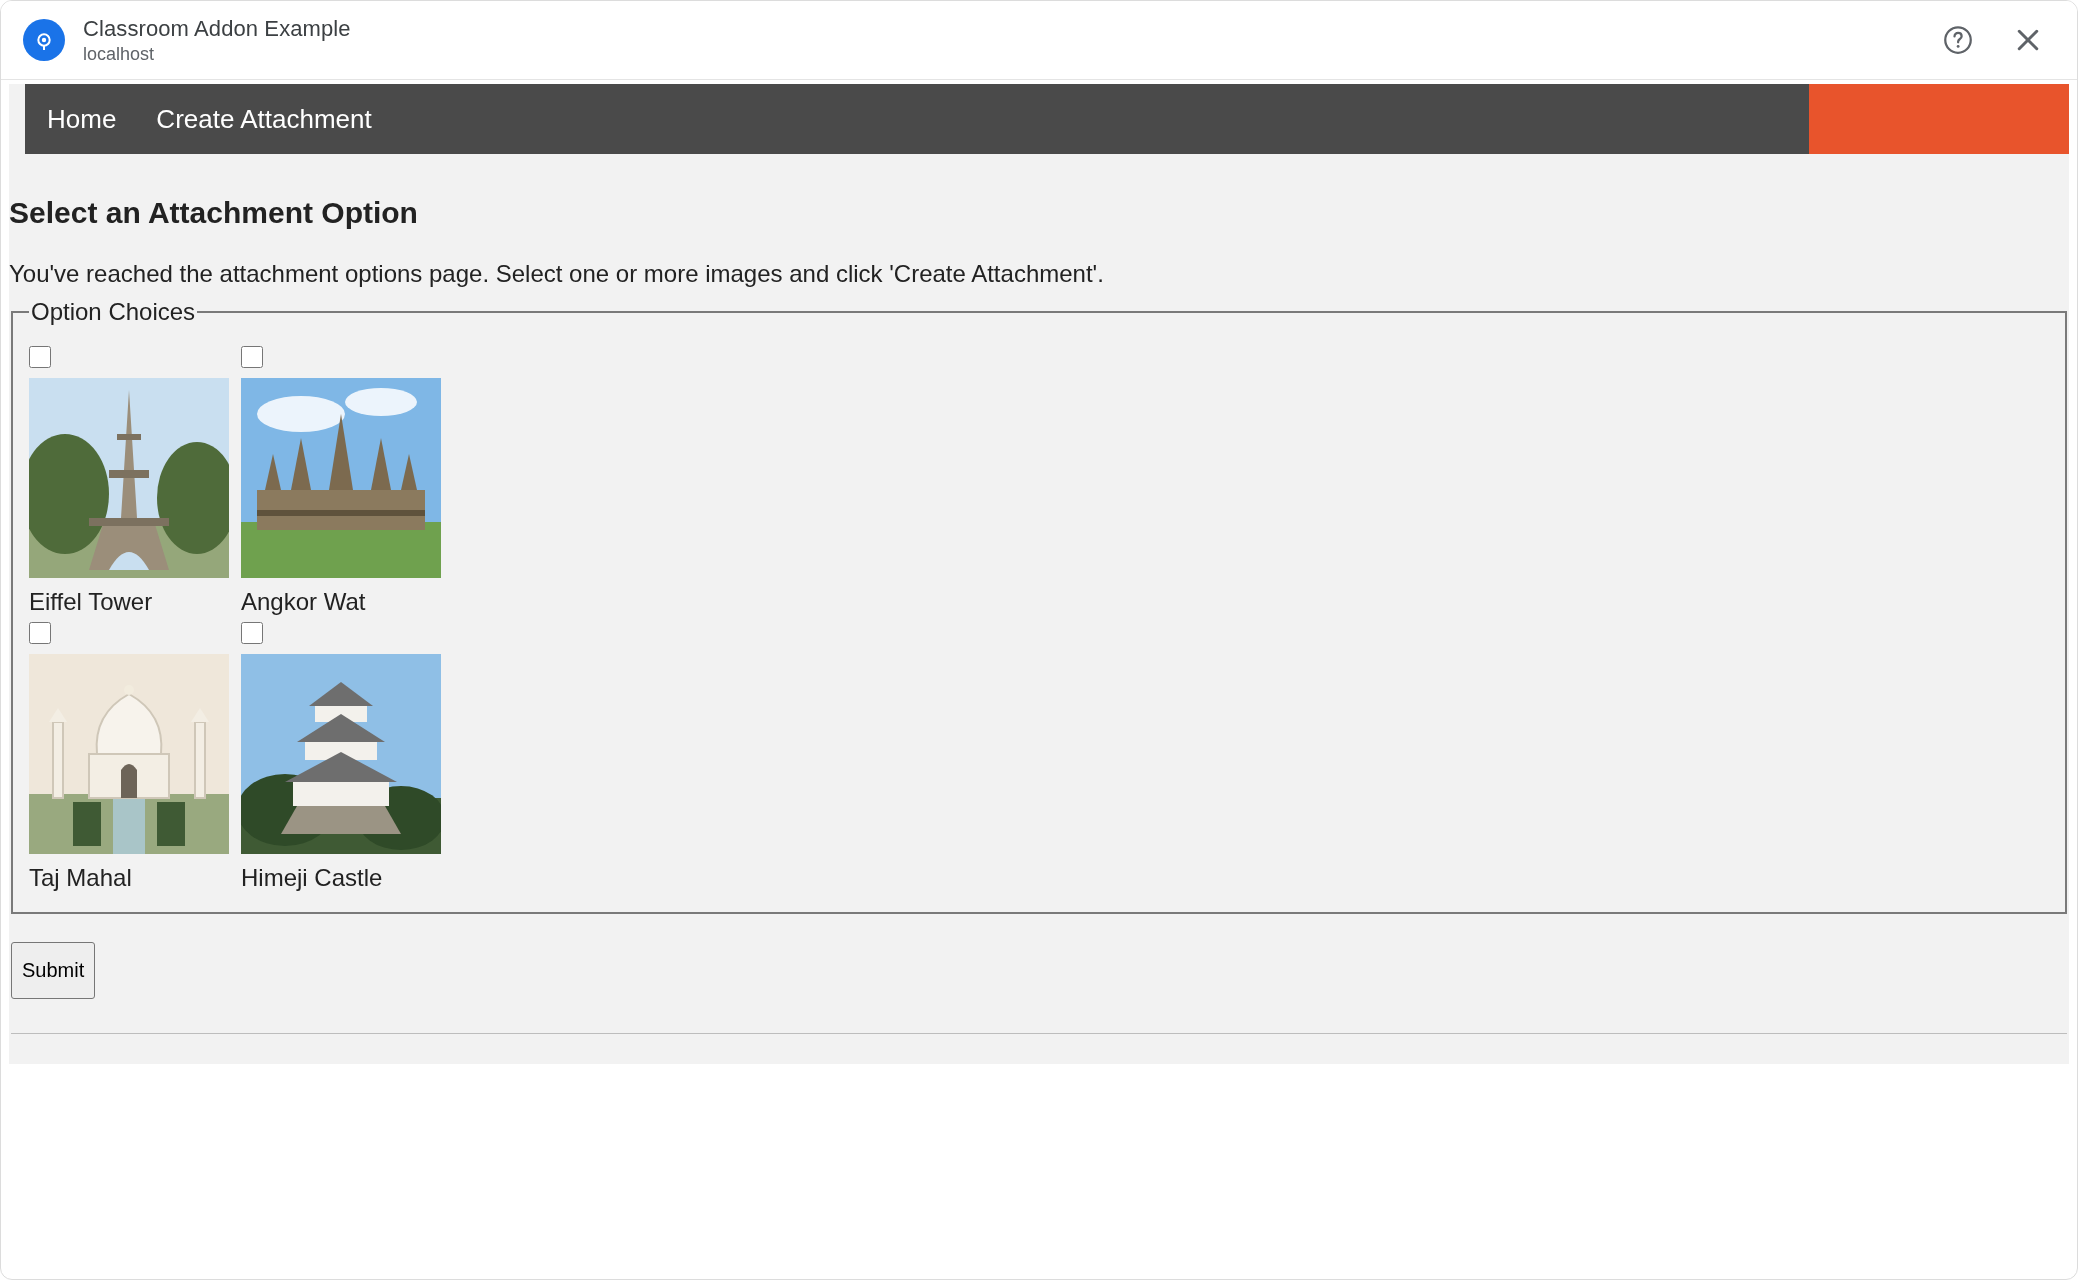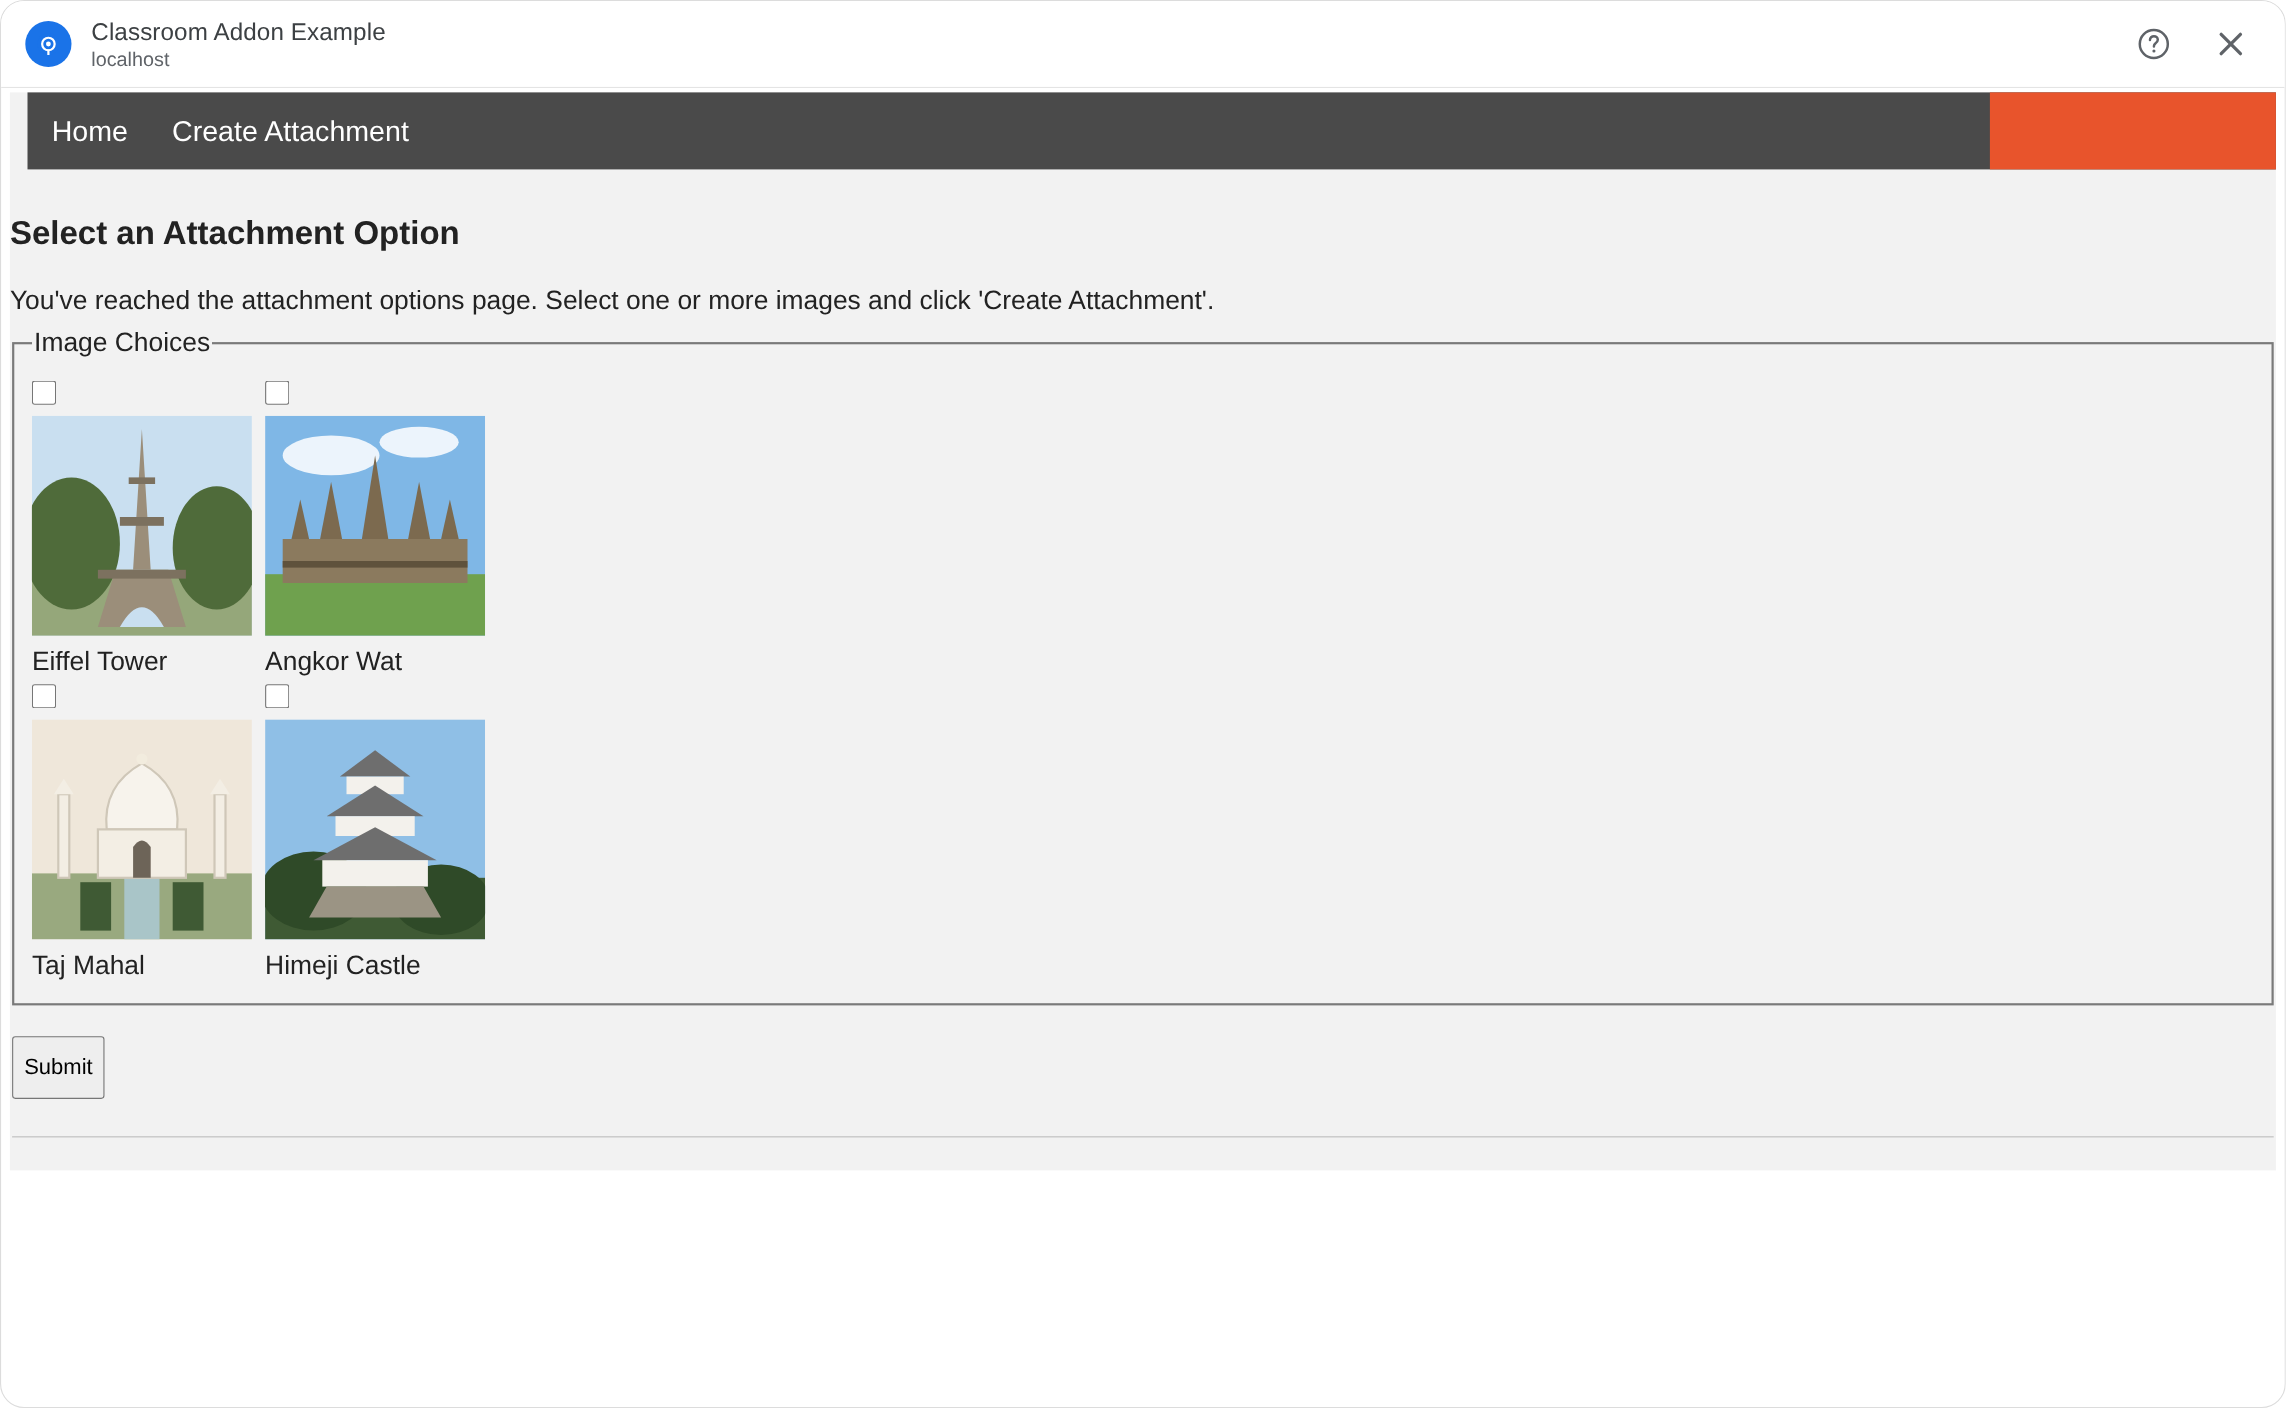--- a/index.html
+++ b/index.html
@@ -11,21 +11,21 @@
     background: #ffffff;
     color: #222;
   }
 
   
   .window-frame {
     box-sizing: border-box;
     width: 100%;
     min-height: 100%;
     border: 1px solid #dcdcdc;
-    border-radius: 22px;
+    border-radius: 12px;
     background: #ffffff;
     padding: 0 0 20px 0;
     overflow: hidden;
   }
 
   
   .dialog-header {
     display: flex;
     align-items: center;
     padding: 14px 28px 14px 22px;
@@ -241,21 +241,21 @@
       <div class="top-nav-accent"></div>
     </div>
 
     <div class="content">
 
       <h2 class="page-heading">Select an Attachment Option</h2>
 
       <p class="page-instructions">You've reached the attachment options page. Select one or more images and click 'Create Attachment'.</p>
 
       <fieldset class="image-choices">
-        <legend>Image Choices</legend>
+        <legend>Option Choices</legend>
 
         <div class="choice-grid">
 
           <label class="choice-cell">
             <input type="checkbox" style="">
             <span class="thumb">
               <svg viewBox="0 0 100 100" preserveAspectRatio="xMidYMid slice">
                 <rect width="100" height="100" fill="#c9dff0"></rect>
                 <rect y="70" width="100" height="30" fill="#95a77a"></rect>
                 <ellipse cx="18" cy="58" rx="22" ry="30" fill="#4f6b3a"></ellipse>

